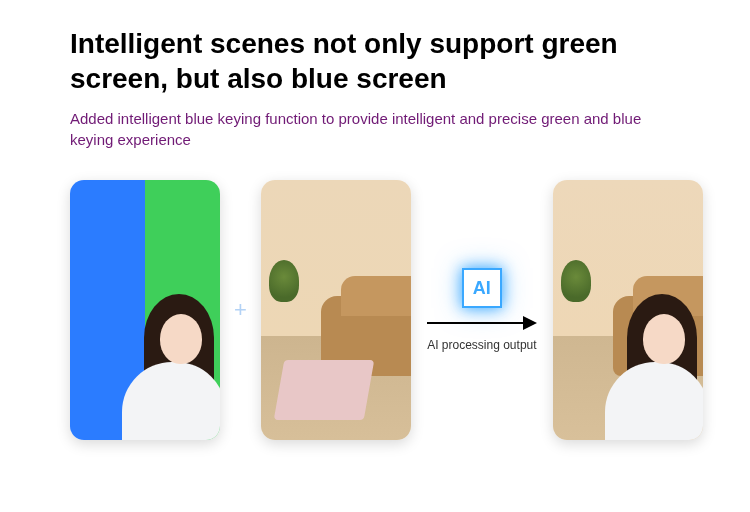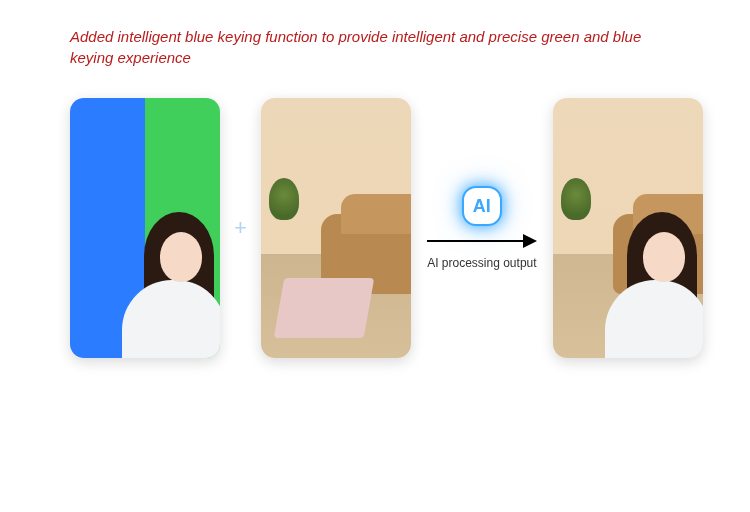--- a/index.html
+++ b/index.html
@@ -15,24 +15,23 @@
   }
   .title {
     font-size: 28px;
     font-weight: bold;
     color: #000;
     line-height: 1.25;
     margin-bottom: 12px;
   }
   .subtitle {
     font-size: 15px;
-    color: #b91c1c;
+    color: #701a75;
     line-height: 1.4;
     margin-bottom: 30px;
-    font-style: italic;
   }
   .row {
     display: flex;
     align-items: center;
     gap: 12px;
   }
   .card {
     width: 150px;
     height: 260px;
     border-radius: 14px;
@@ -120,21 +119,21 @@
   .ai-block {
     display: flex;
     flex-direction: column;
     align-items: center;
     gap: 8px;
     flex-shrink: 0;
     padding: 0 4px;
   }
   .ai-icon {
     width: 40px; height: 40px;
-    border-radius: 14px;
+    border-radius: 0;
     background: #ffffff;
     border: 2px solid #3aa8ff;
     box-shadow: 0 0 14px rgba(58,168,255,0.9), 0 0 26px rgba(58,168,255,0.5);
     display: flex;
     align-items: center;
     justify-content: center;
     font-weight: bold;
     font-size: 18px;
     color: #3aa8ff;
   }
@@ -185,20 +184,21 @@
     bottom: 138px; left: 8px;
     width: 30px; height: 42px;
     background: radial-gradient(circle at 50% 40%, #6a8a3a 0%, #4a6a2a 70%);
     border-radius: 50% 50% 40% 40%;
   }
 </style>
 </head>
 <body>
 
 <div class="container">
+  <h1 class="title">Intelligent scenes not only support green screen, but also blue screen</h1>
   <p class="subtitle">Added intelligent blue keying function to provide intelligent and precise green and blue keying experience</p>
 
   <div class="row">
 
     <div class="card">
       <div class="card1-bg">
         <div class="card1-blue"></div>
         <div class="card1-green"></div>
       </div>
       <div class="person">

